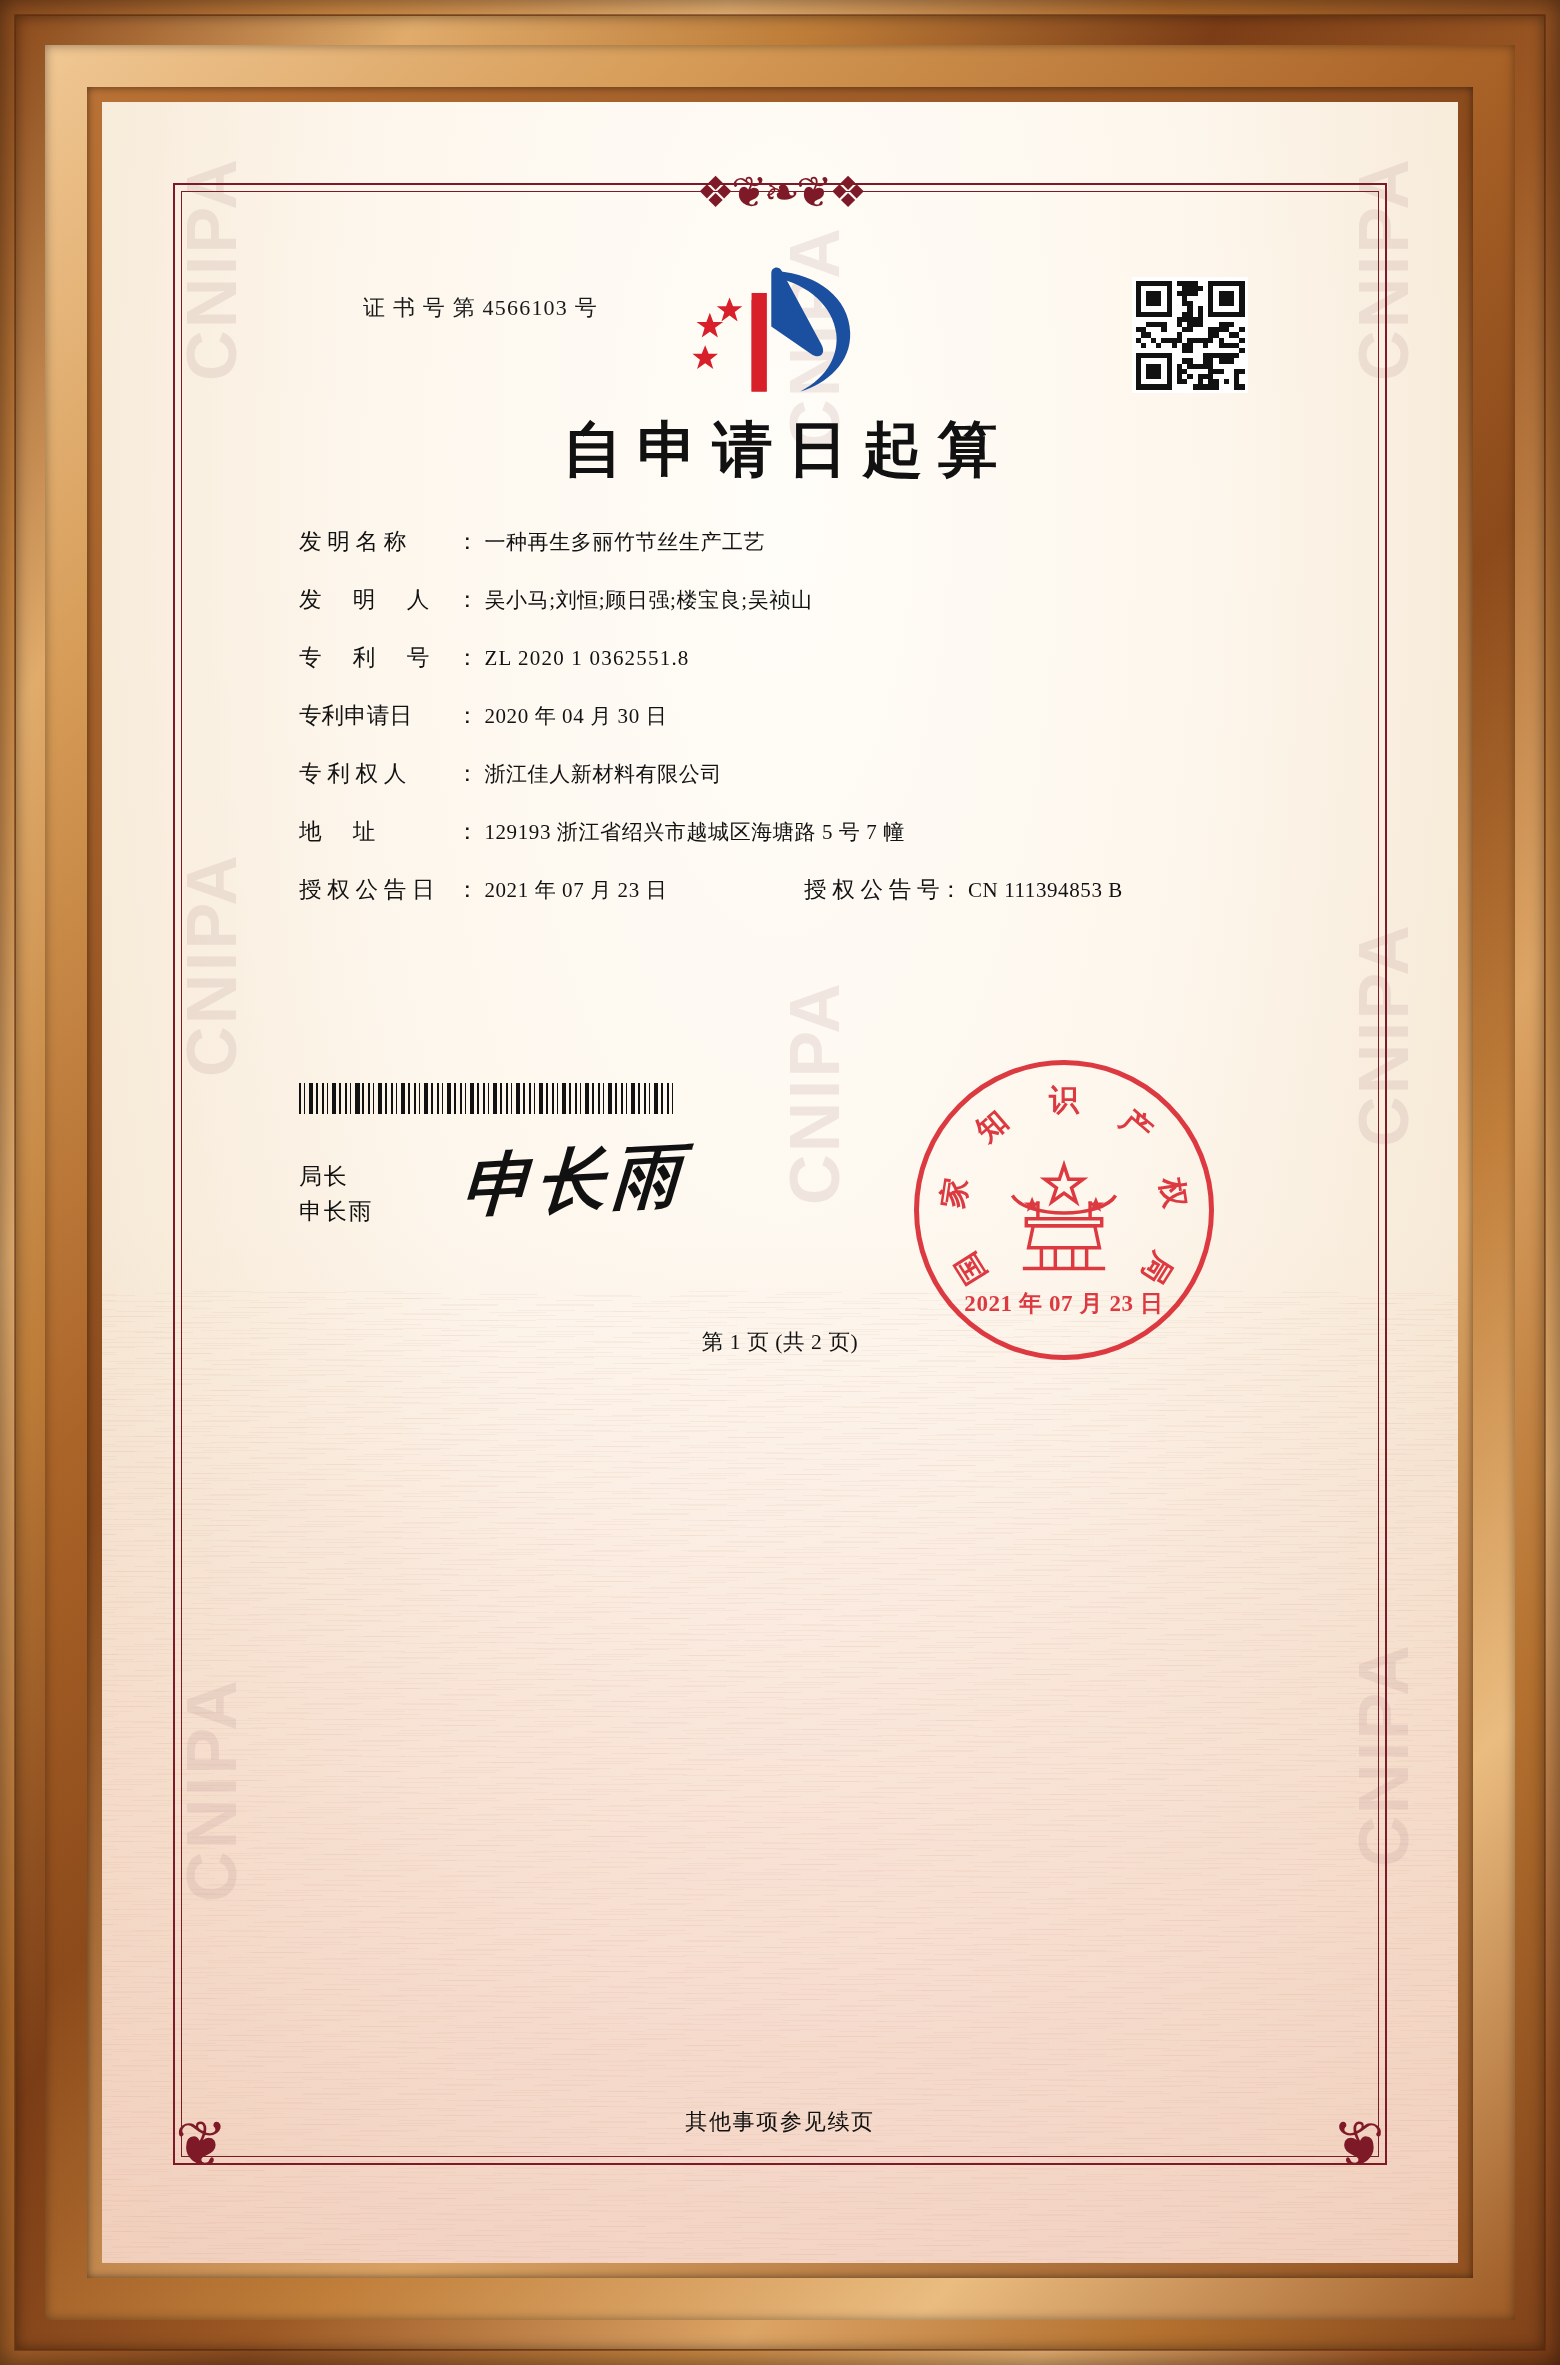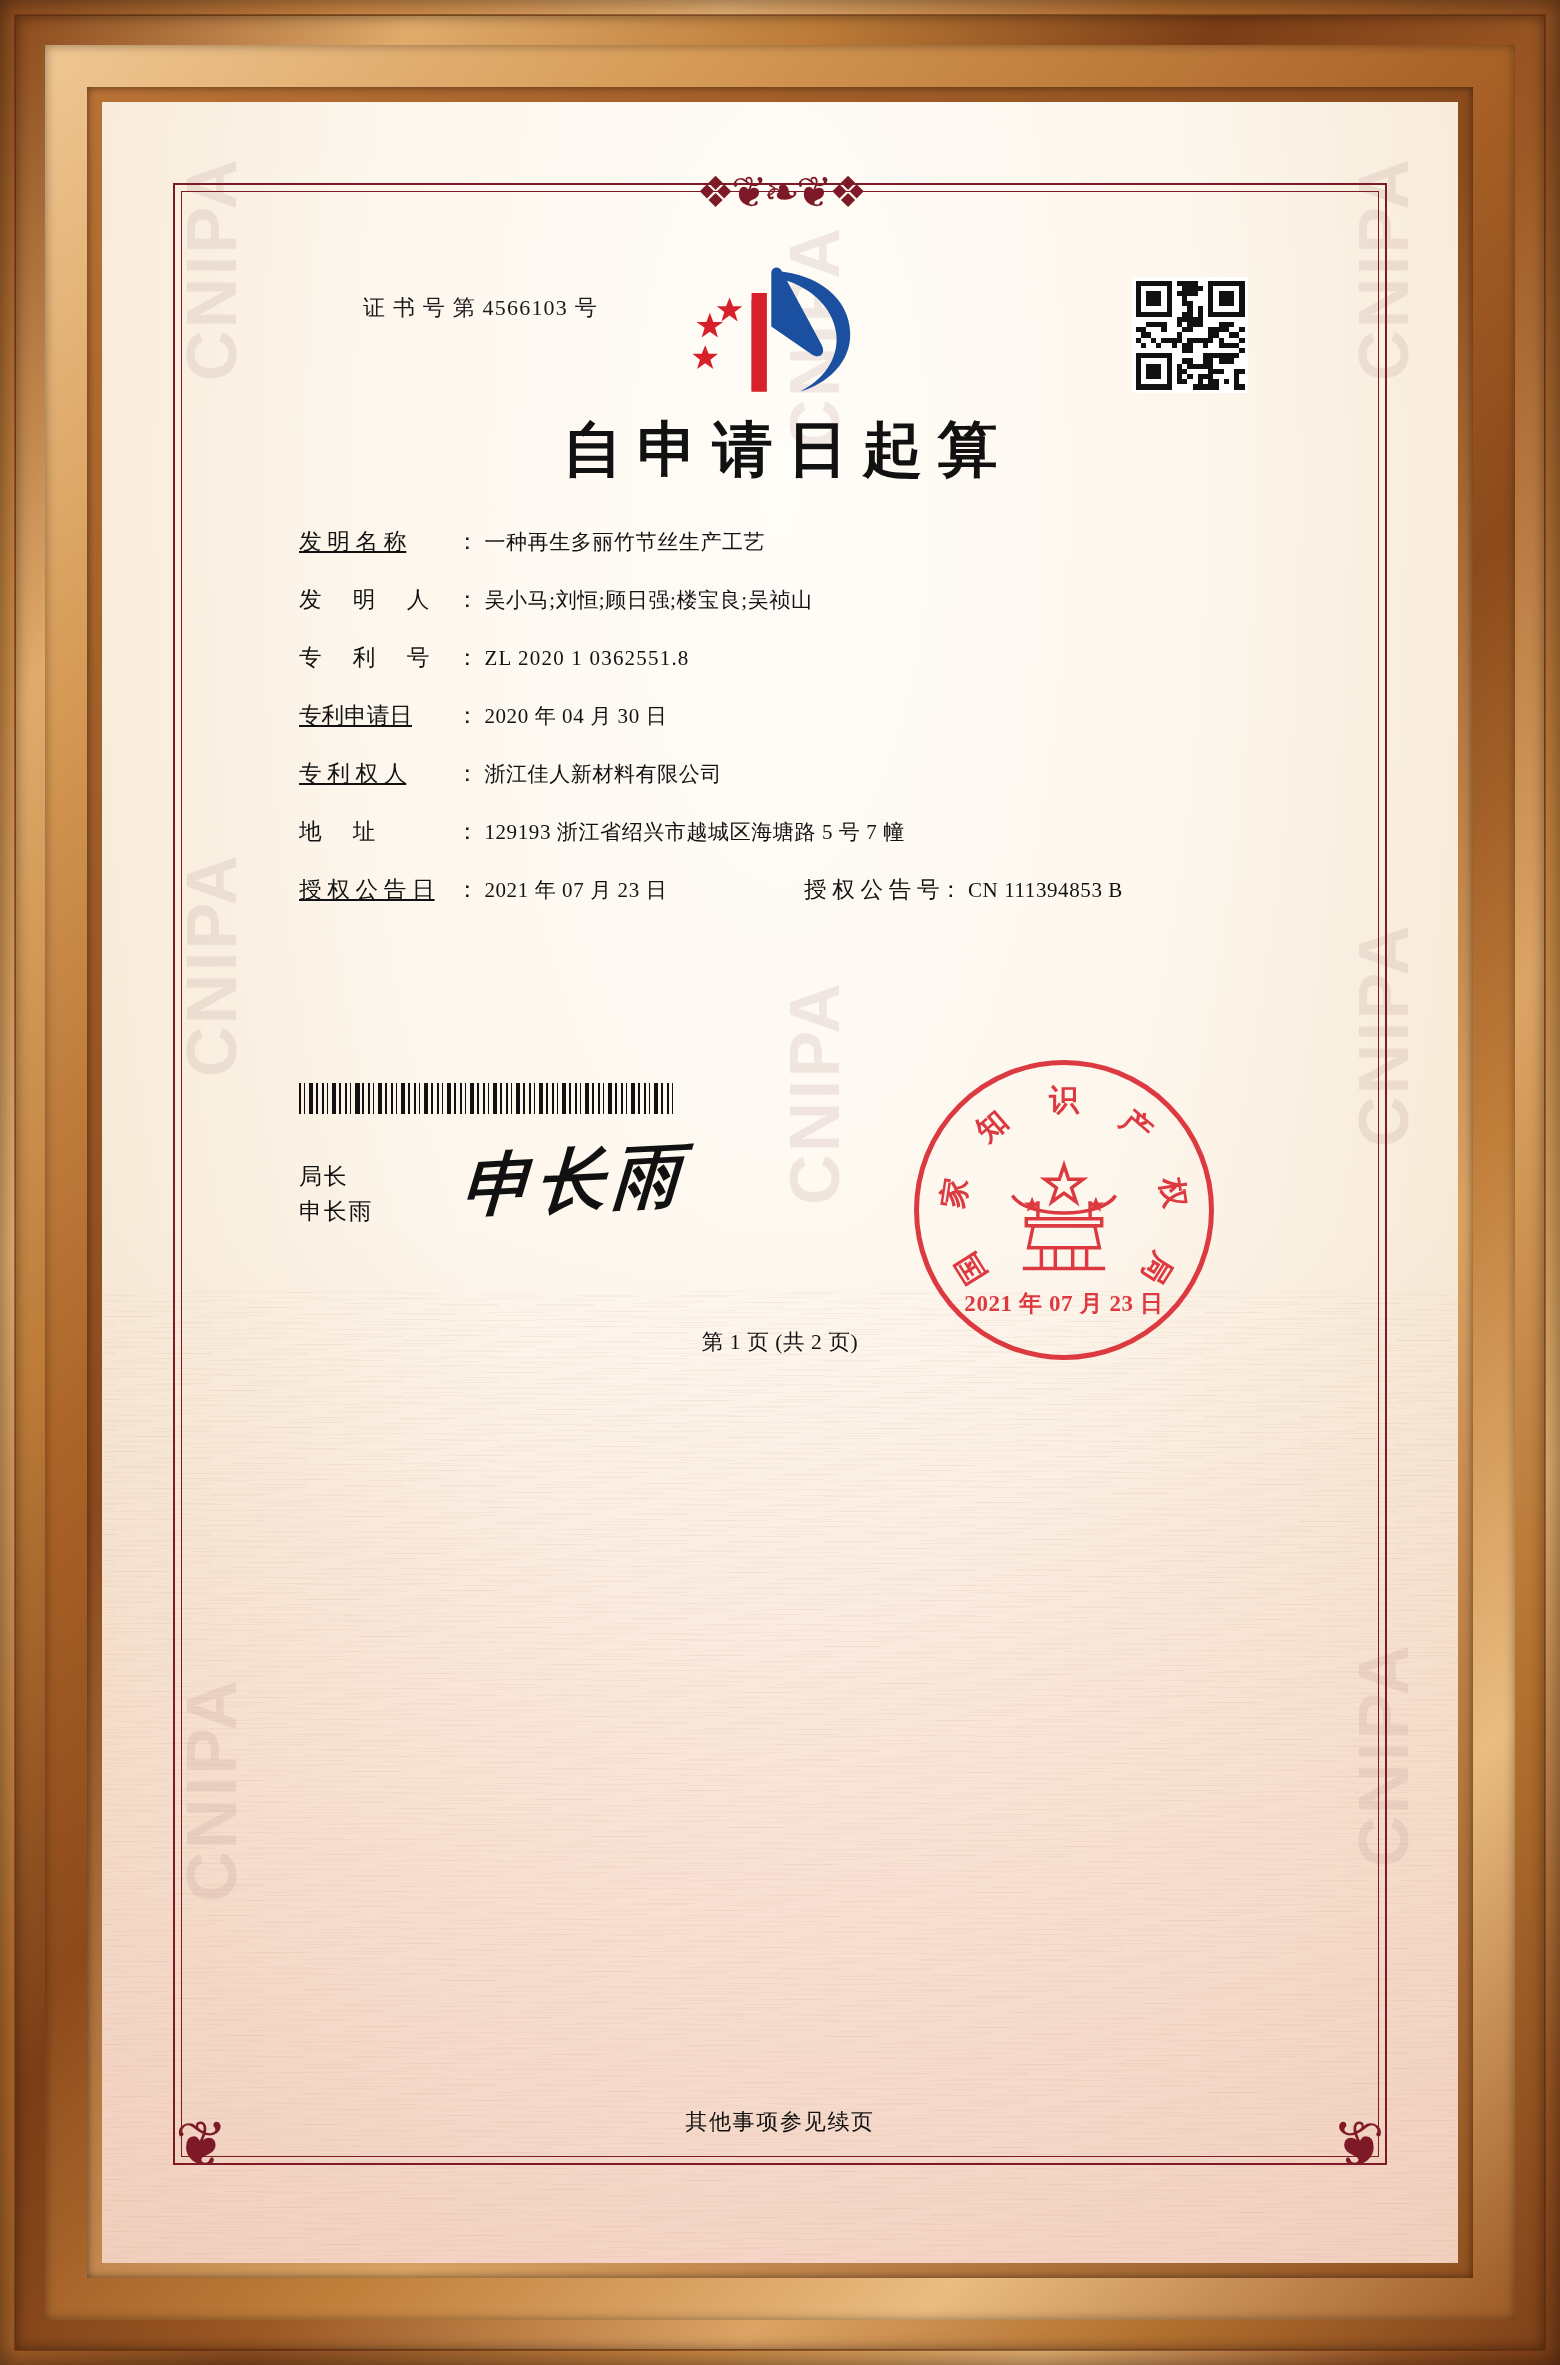--- a/index.html
+++ b/index.html
@@ -186,21 +186,21 @@
     font-size: 22.6px;
     color: #121212;
     white-space: nowrap;
   }
   .flabel {
     width: 157px;
     flex: 0 0 157px;
     letter-spacing: 0px;
   }
   .flabel.sp4 { letter-spacing: 12.8px; font-family: Liberation Serif, serif; }
-  .flabel.sp0 { letter-spacing: 0px; text-decoration: underline; }
+  .flabel.sp0 { letter-spacing: 0px; }
   .fcolon { margin-right: 5.8px; }
   .fvalue { font-size: 21px; letter-spacing: 0.6px; }
   .fvalue.mono { font-family: "Liberation Serif", serif; letter-spacing: 1.2px; }
 
   .field-row2 {
     display: flex;
     align-items: baseline;
     font-size: 22.6px;
     color: #121212;
     white-space: nowrap;

